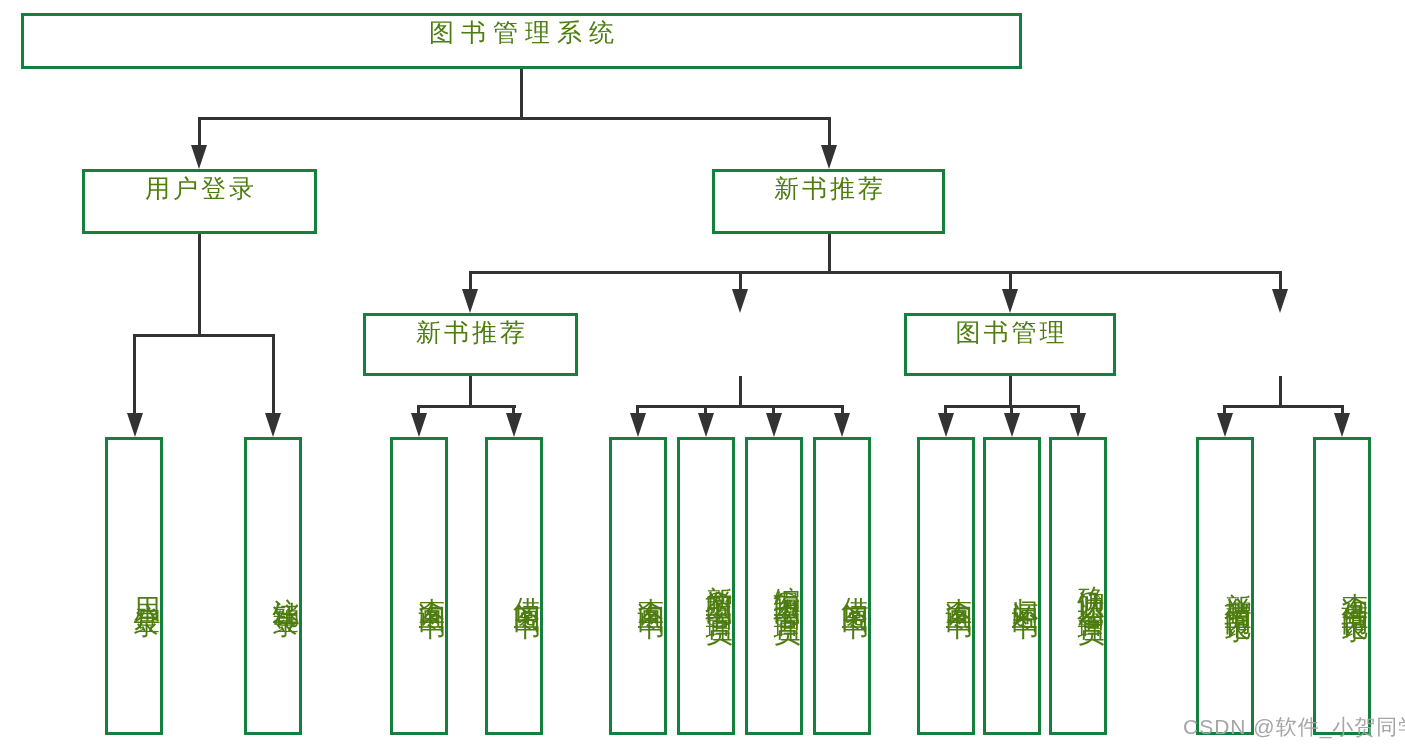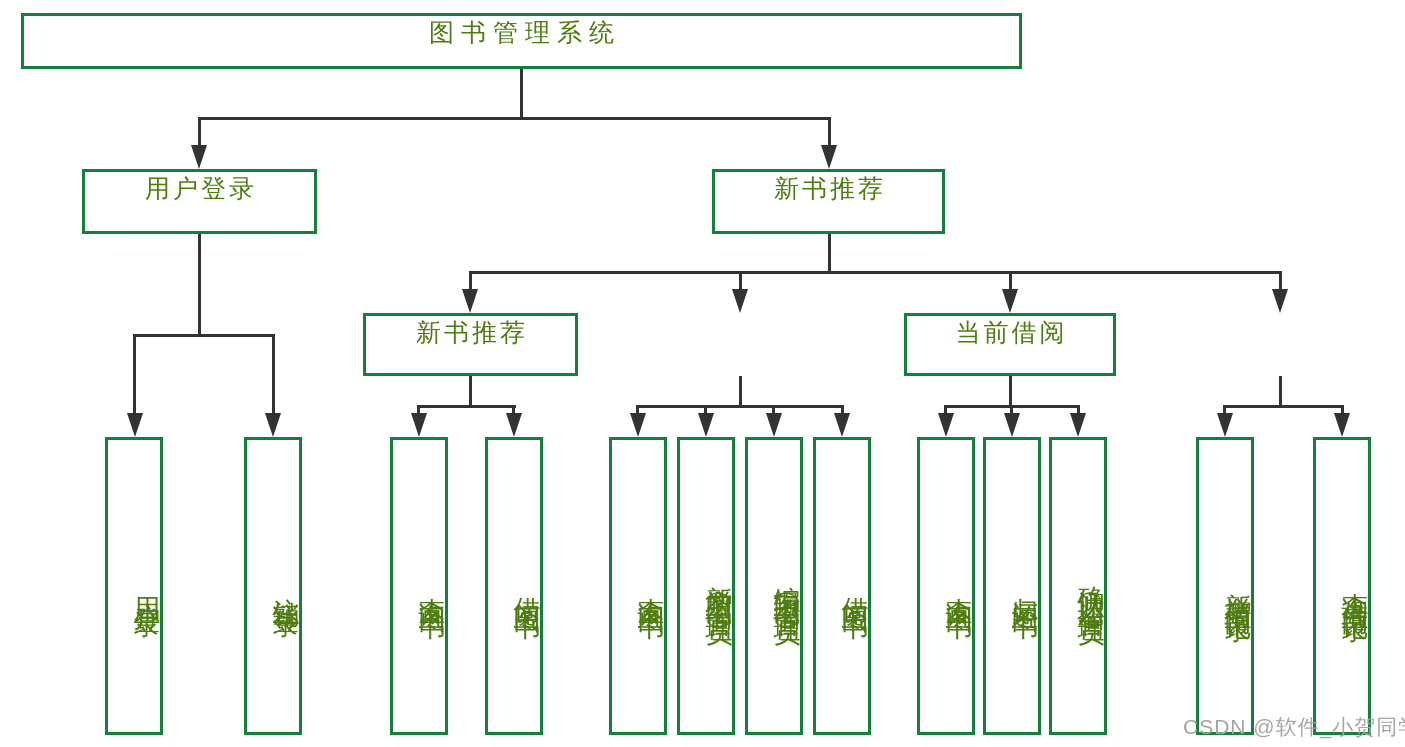--- a/index.html
+++ b/index.html
@@ -84,21 +84,21 @@
   <div class="ar" style="left:732px;top:289px;"></div>
   <div class="vl" style="left:1009px;top:271px;height:20px;"></div>
   <div class="ar" style="left:1002px;top:289px;"></div>
   <div class="vl" style="left:1279px;top:271px;height:20px;"></div>
   <div class="ar" style="left:1272px;top:289px;"></div>
 
   <div class="box h-label" style="left:363px;top:313px;width:215px;height:63px;">
     <span>新书推荐</span>
   </div>
   <div class="box h-label" style="left:904px;top:313px;width:212px;height:63px;">
-    <span>当前借阅</span>
+    <span>图书管理</span>
   </div>
 
   <div class="vl" style="left:469px;top:376px;height:31px;"></div>
   <div class="vl" style="left:739px;top:376px;height:31px;"></div>
   <div class="vl" style="left:1009px;top:376px;height:31px;"></div>
   <div class="vl" style="left:1279px;top:376px;height:31px;"></div>
 
   <div class="hl" style="left:417px;top:405px;width:99px;"></div>
   <div class="vl" style="left:417px;top:405px;height:10px;"></div>
   <div class="ar" style="left:411px;top:413px;"></div>

